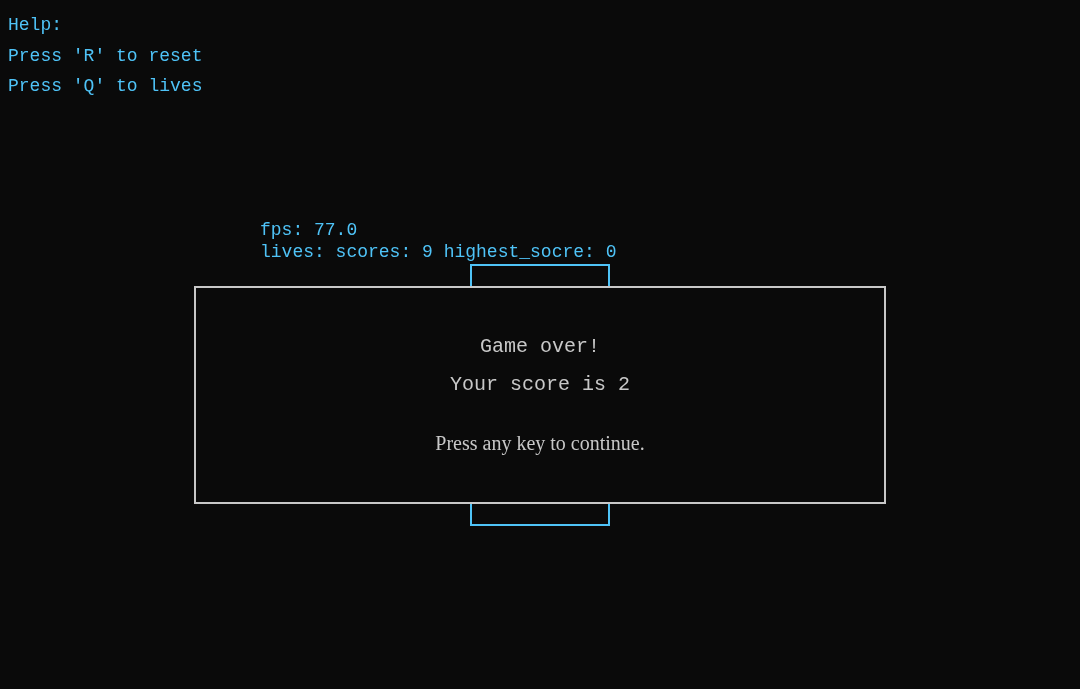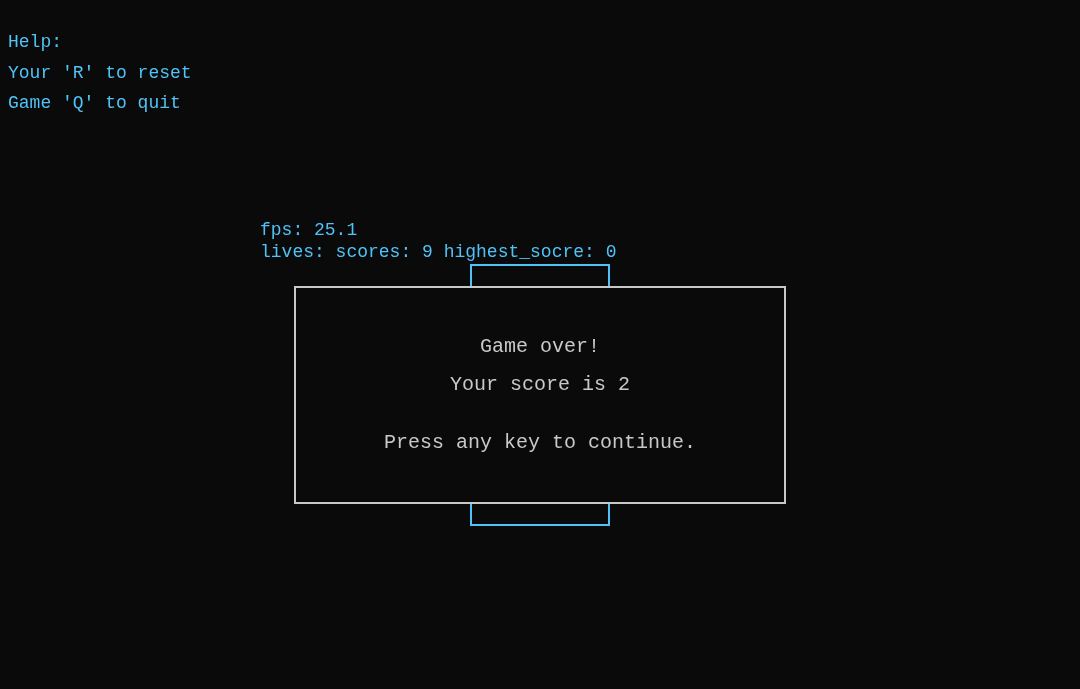--- a/index.html
+++ b/index.html
@@ -13,21 +13,21 @@
       height: 689px;
       background-color: #0a0a0a;
       font-family: 'Courier New', Courier, monospace;
       color: #4fc3f7;
       overflow: hidden;
       position: relative;
     }
 
     .help-section {
       position: absolute;
-      top: 27px;
+      top: 10px;
       left: 8px;
       font-size: 18px;
       line-height: 1.7;
       color: #4fc3f7;
     }
 
     .game-center {
       position: absolute;
       top: 220px;
       left: 50%;
@@ -52,60 +52,61 @@
       height: 22px;
       border-left: 2px solid #4fc3f7;
       border-right: 2px solid #4fc3f7;
       border-top: 2px solid #4fc3f7;
       margin-bottom: 0;
       align-self: center;
     }
 
     .game-box {
       border: 2px solid #c8c8c8;
-      width: 492px;
+      width: 692px;
       padding: 40px 20px;
       text-align: center;
       background-color: #0a0a0a;
     }
 
     .game-box-text {
       font-size: 20px;
       color: #c8c8c8;
       line-height: 1.9;
       font-family: 'Courier New', Courier, monospace;
     }
 
     .game-box-text .continue {
       margin-top: 20px;
       display: block;
+      font-family: Liberation Serif, serif;
     }
 
     
     .bottom-connector {
       width: 140px;
       height: 22px;
       border-left: 2px solid #4fc3f7;
       border-right: 2px solid #4fc3f7;
       border-bottom: 2px solid #4fc3f7;
       margin-top: 0;
       align-self: center;
     }
   </style>
 </head>
 <body>
 
 <div class="help-section">
   <div>Help:</div>
-  <div>Your 'R' to reset</div>
-  <div>Game 'Q' to quit</div>
+  <div>Press 'R' to reset</div>
+  <div>Press 'Q' to lives</div>
 </div>
 
 <div class="game-center">
-  <div class="stats-line">fps: 25.1</div>
+  <div class="stats-line">fps: 77.0</div>
   <div class="stats-line">lives: scores: 9 highest_socre: 0</div>
   <div class="top-connector"></div>
   <div class="game-box">
     <div class="game-box-text">
       <span>Game over!</span><br>
       <span>Your score is 2</span>
       <span class="continue">Press any key to continue.</span>
     </div>
   </div>
   <div class="bottom-connector"></div>

